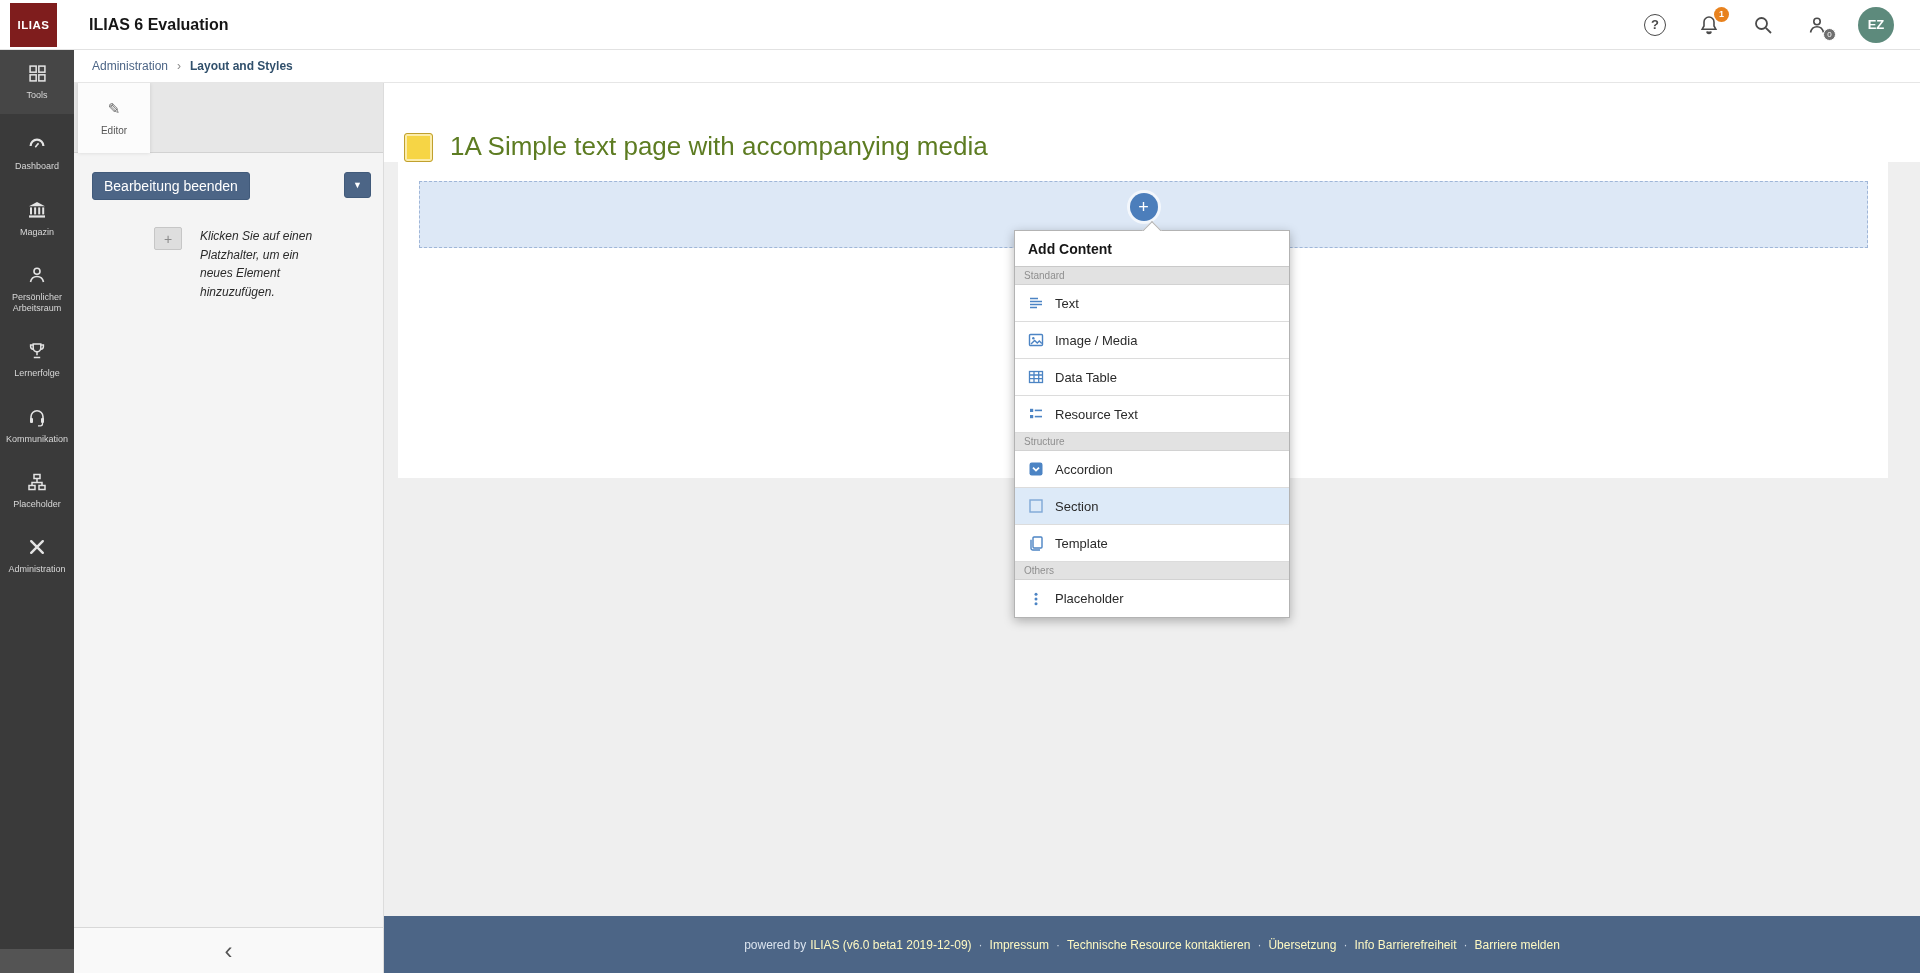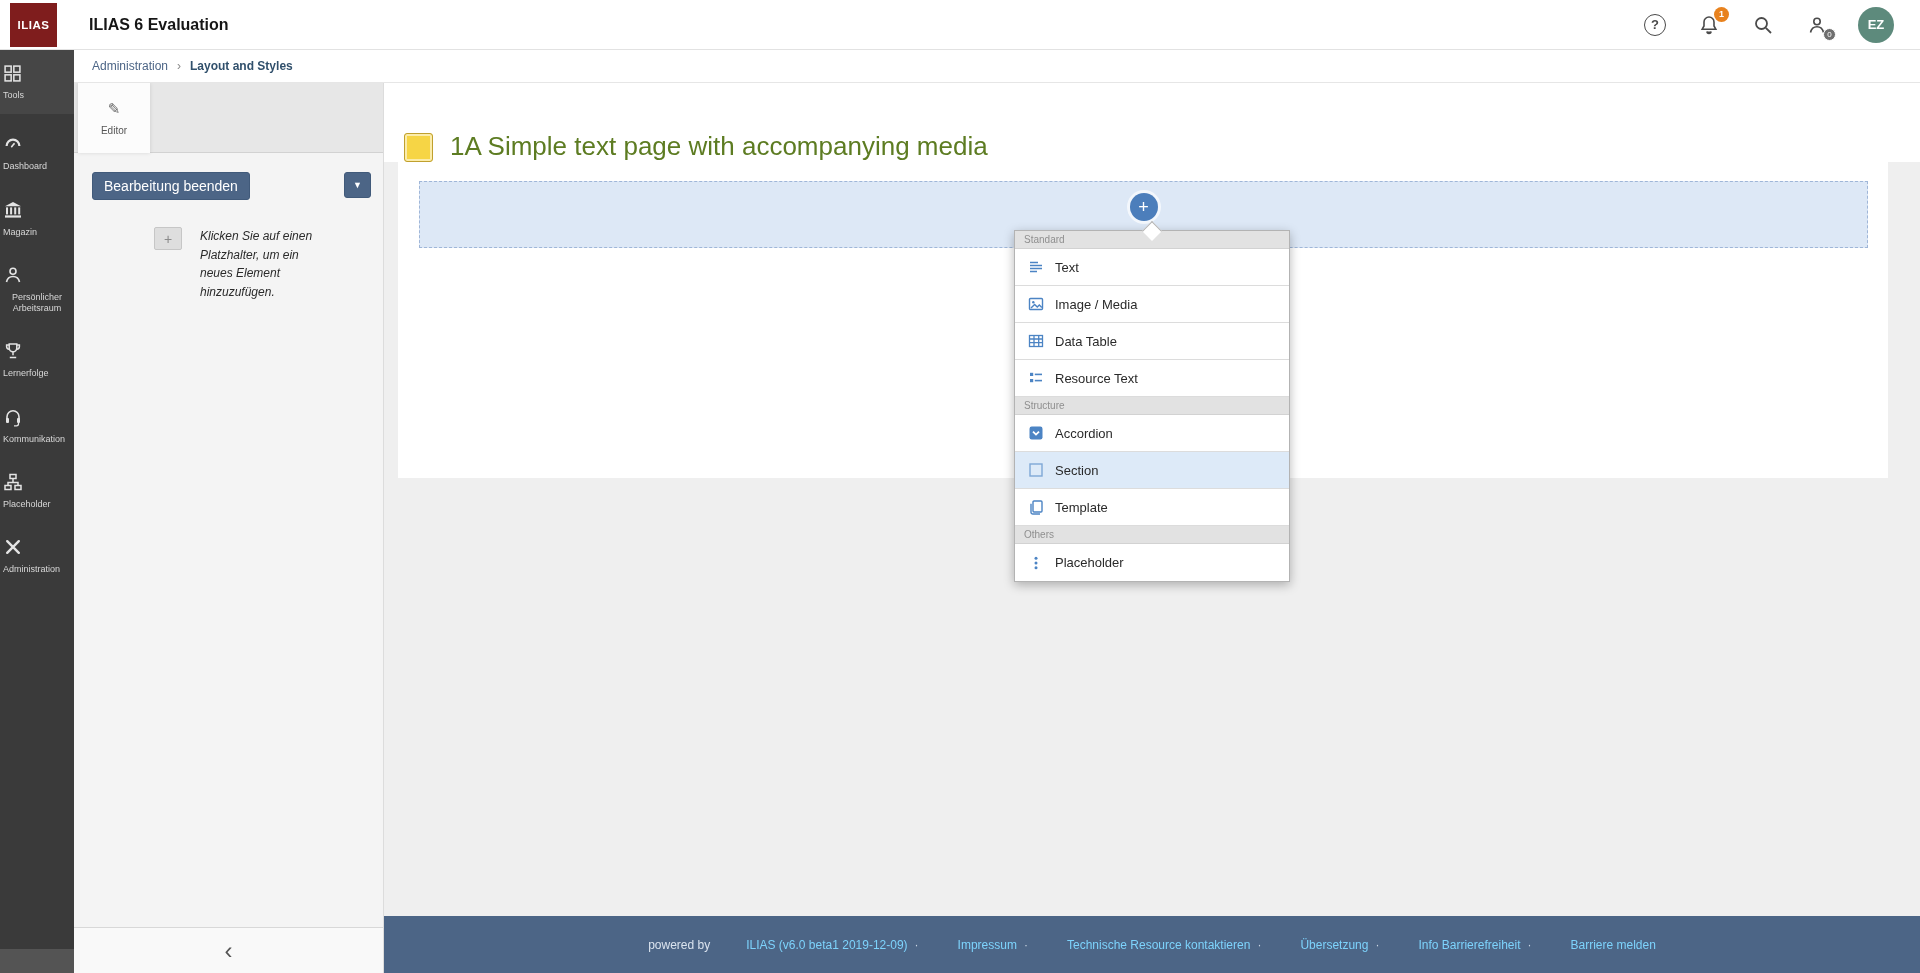--- a/index.html
+++ b/index.html
@@ -20,21 +20,21 @@
   .avatar { width:36px; height:36px; border-radius:50%; background:#5d8a7c; color:#fff; font-size:13px; font-weight:bold; display:flex; align-items:center; justify-content:center; cursor:pointer; }
 
   
   .breadcrumb { position:absolute; top:50px; left:74px; right:0; height:33px; background:#fff; border-bottom:1px solid #e6e6e6; display:flex; align-items:center; padding-left:18px; font-size:12px; z-index:30; }
   .crumb-link { color:#4c6586; text-decoration:none; cursor:pointer; }
   .crumb-sep { color:#8a8a8a; margin:0 9px; font-size:12px; }
   .crumb-current { color:#31506c; font-weight:700; }
 
   
   .sidebar { position:absolute; top:50px; left:0; width:74px; bottom:0; background:#3a3a3a; color:#d8d8d8; z-index:35; }
-  .sb-item { display:flex; flex-direction:column; align-items:flex-start; gap:7px; padding:14px 3px 13px; font-size:9px; line-height:1.25; text-align:center; cursor:pointer; }
+  .sb-item { display:flex; flex-direction:column; align-items:center; gap:7px; padding:14px 3px 13px; font-size:9px; line-height:1.25; text-align:center; cursor:pointer; }
   .sb-item svg { color:#e4e4e4; }
   .sb-item.first { background:#464646; margin-bottom:6px; }
   .sb-bottom { position:absolute; bottom:0; left:0; width:100%; height:24px; background:#545454; cursor:pointer; }
 
   
   .panel { position:absolute; top:83px; left:74px; width:310px; bottom:0; background:#f4f4f4; border-right:1px solid #dcdcdc; z-index:25; }
   .tabstrip { height:70px; background:#e7e7e7; border-bottom:1px solid #d2d2d2; display:flex; }
   .tab-active { width:72px; height:70px; margin-left:4px; background:#fcfcfc; box-shadow:0 0 4px rgba(0,0,0,.12); display:flex; flex-direction:column; align-items:center; justify-content:center; gap:7px; font-size:10px; color:#555; cursor:pointer; }
   .tab-active .pencil { font-size:15px; color:#666; }
   .panel-toolbar { margin:19px 12px 0 18px; display:flex; align-items:flex-start; justify-content:space-between; }
@@ -60,21 +60,21 @@
   .popup::before { content:""; position:absolute; top:-7px; left:50%; margin-left:-7px; width:13px; height:13px; background:#fff; border-left:1px solid #b3b3b3; border-top:1px solid #b3b3b3; transform:rotate(45deg); }
   .popup-header { padding:10px 13px 9px; font-size:14px; font-weight:700; color:#161616; border-bottom:1px solid #c9c9c9; background:#fff; position:relative; }
   .popup-group-label { background:#e2e2e2; color:#8f8f8f; font-size:10px; padding:3px 9px; border-bottom:1px solid #d2d2d2; }
   .popup-item { height:37px; display:flex; align-items:center; gap:11px; padding:0 13px; font-size:13px; color:#2a2a2a; border-bottom:1px solid #dcdcdc; background:#fff; cursor:pointer; }
   .popup-item:last-child { border-bottom:none; }
   .popup-item.highlight { background:#ddeaf8; }
   .popup-item svg { color:#4c84c4; flex:0 0 auto; }
 
   
   .footer { position:absolute; bottom:0; left:384px; right:0; height:57px; background:#4c6586; display:flex; align-items:center; justify-content:center; font-size:12px; color:#e8eef6; z-index:30; }
-  .footer a { color:#7dd3fc; text-decoration:none; cursor:pointer;margin-left:32px; }
+  .footer a { color:#fef9c3; text-decoration:none; cursor:pointer; }
   .f-sep { color:#c9d4e2; margin:0 7px; }
   .f-prefix { margin-right:4px; color:#dbe4ef; }
 </style>
 </head>
 <body>
 
 <div class="header">
   <div class="logo">
       <span>ILIAS</span>
     </div>
@@ -217,20 +217,21 @@
 
   <div class="content-block">
     <div class="drop-area">
       <button class="add-btn">
           <span>+</span>
         </button>
     </div>
   </div>
 
   <div class="popup">
+    <div class="popup-header">Add Content</div>
 
     <div class="popup-group-label">Standard</div>
     <div class="popup-item">
       <svg viewBox="0 0 16 16" width="16" height="16" fill="none" stroke="currentColor" stroke-width="1.6">
           <path d="M2 3.5h8M2 6.5h12M2 9.5h12M2 12.5h7"></path>
         </svg>
       <span>Text</span>
     </div>
     <div class="popup-item">
       <svg viewBox="0 0 16 16" width="16" height="16" fill="none" stroke="currentColor" stroke-width="1.4">

